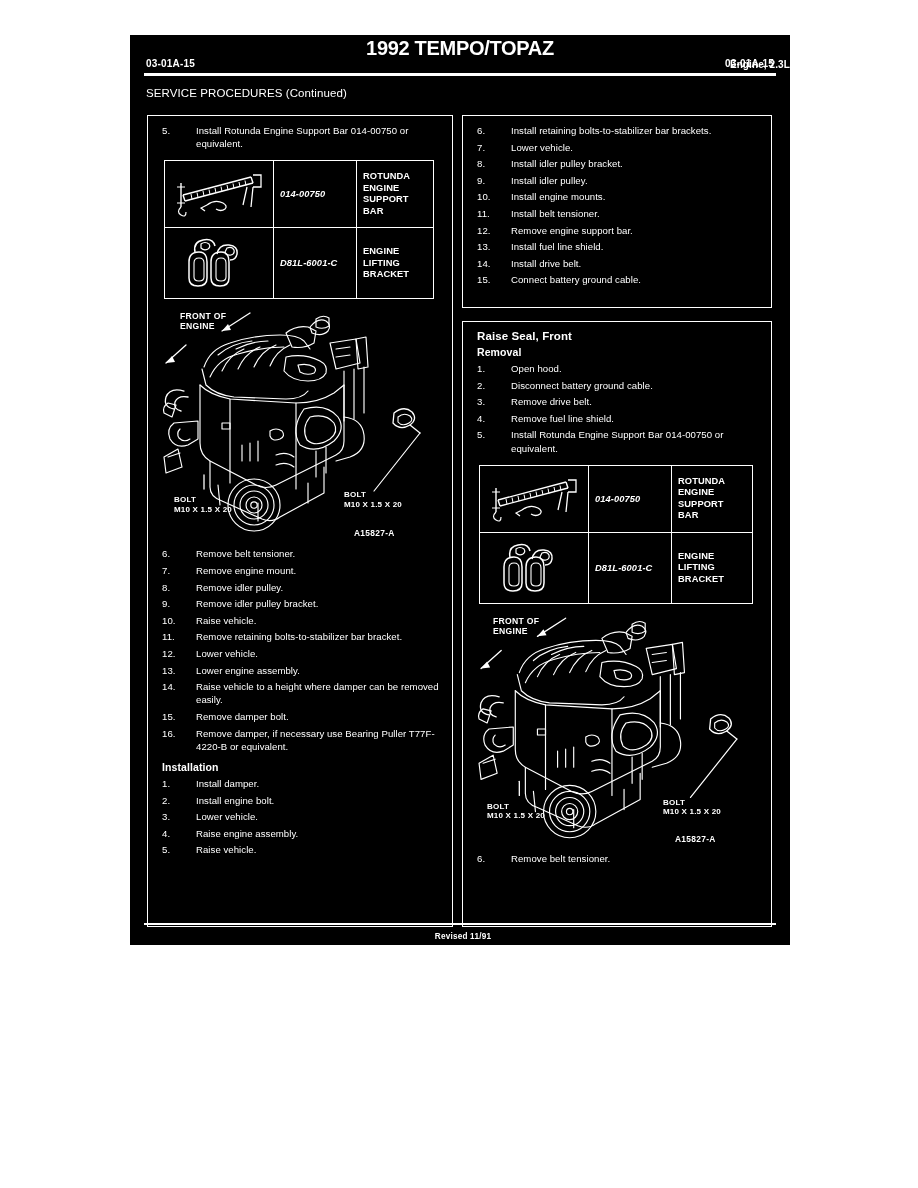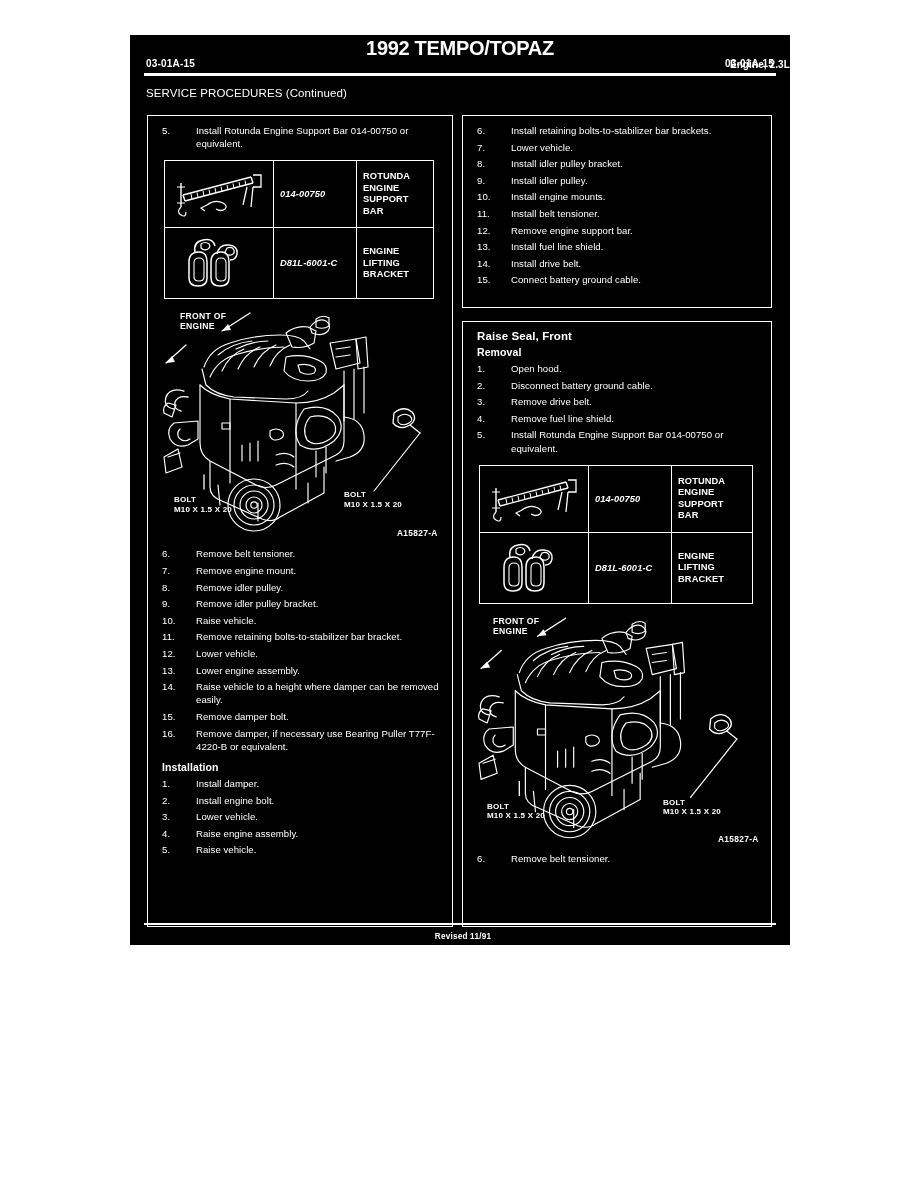--- a/index.html
+++ b/index.html
@@ -72,21 +72,21 @@
   .fig{position:relative;margin:6px 0 0 0;}
   .fig-front{
     position:absolute;font-size:8.6px;font-weight:bold;line-height:10px;
     letter-spacing:0.3px;white-space:pre-line;z-index:3;
   }
   .fig-bolt{
     position:absolute;font-size:8px;font-weight:bold;line-height:9.6px;
     letter-spacing:0.2px;white-space:pre-line;z-index:3;
   }
   .fig-id{
-    position:absolute;font-size:8.4px;font-weight:bold;letter-spacing:0.3px;z-index:3;margin-left:43px;
+    position:absolute;font-size:8.4px;font-weight:bold;letter-spacing:0.3px;z-index:3;
   }
   .fig svg{display:block;}
 
   
   .footer-rule{position:absolute;left:14px;right:14px;bottom:20px;height:2.5px;background:#ffffff;}
   .footer-txt{
     position:absolute;left:0;right:0;bottom:4px;text-align:center;
     font-size:8.2px;font-weight:bold;letter-spacing:0.2px;padding-left:6px;
   }
 </style>

